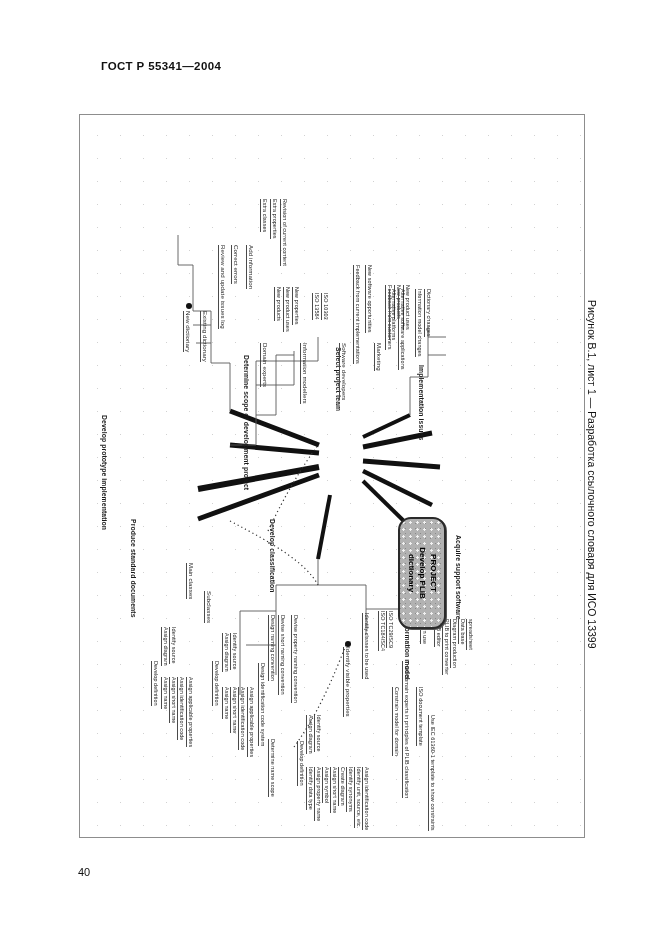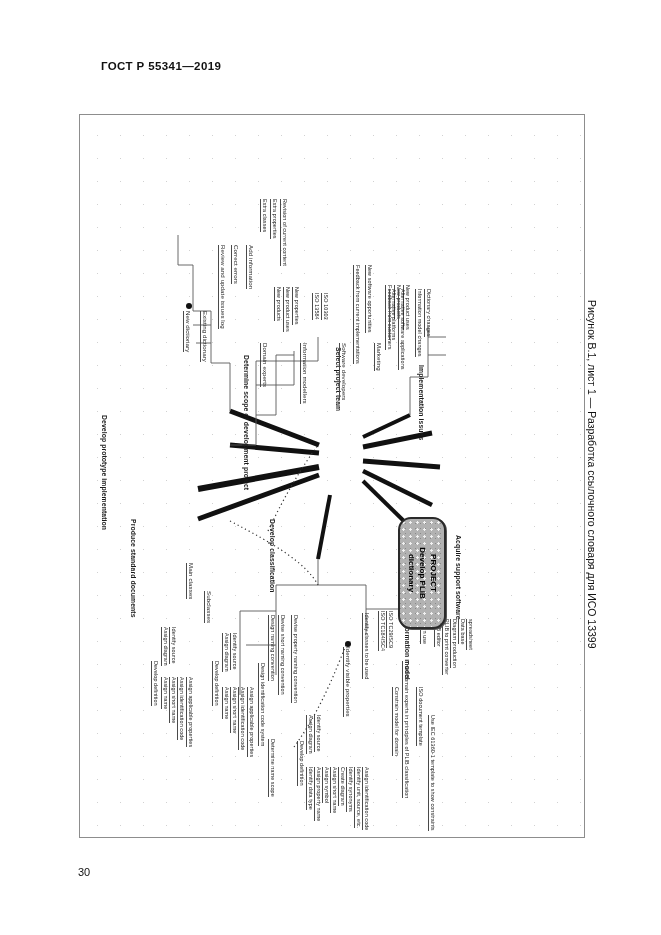--- a/index.html
+++ b/index.html
@@ -43,22 +43,22 @@
   .lbl.u{border-bottom:.7px solid #4a4a4a;padding-bottom:.5px;}
   .lbl.m{font-size:6.8px;font-weight:bold;}
   .dot{position:absolute;width:6px;height:6px;border-radius:50%;background:#111;z-index:30;}
   svg.oly{position:absolute;left:0;top:0;width:504px;height:722px;overflow:visible;}
 </style>
 </head>
 <body>
 
 <div class="page">
 
-  <div class="hdr">ГОСТ Р 55341—2019</div>
-  <div class="pgno">30</div>
+  <div class="hdr">ГОСТ Р 55341—2004</div>
+  <div class="pgno">40</div>
   <div class="fig-caption">Рисунок В.1, лист 1 — Разработка ссылочного словаря для ИСО 13399</div>
 
   <div class="frame">
     <div class="dotgrid"></div>
 
     <svg class="oly" viewBox="0 0 504 722">
       <g stroke="#111" fill="none">
 
         <path d="M239,330 L150,296" stroke-width="5"></path>
         <path d="M239,338 L150,330" stroke-width="5"></path>

